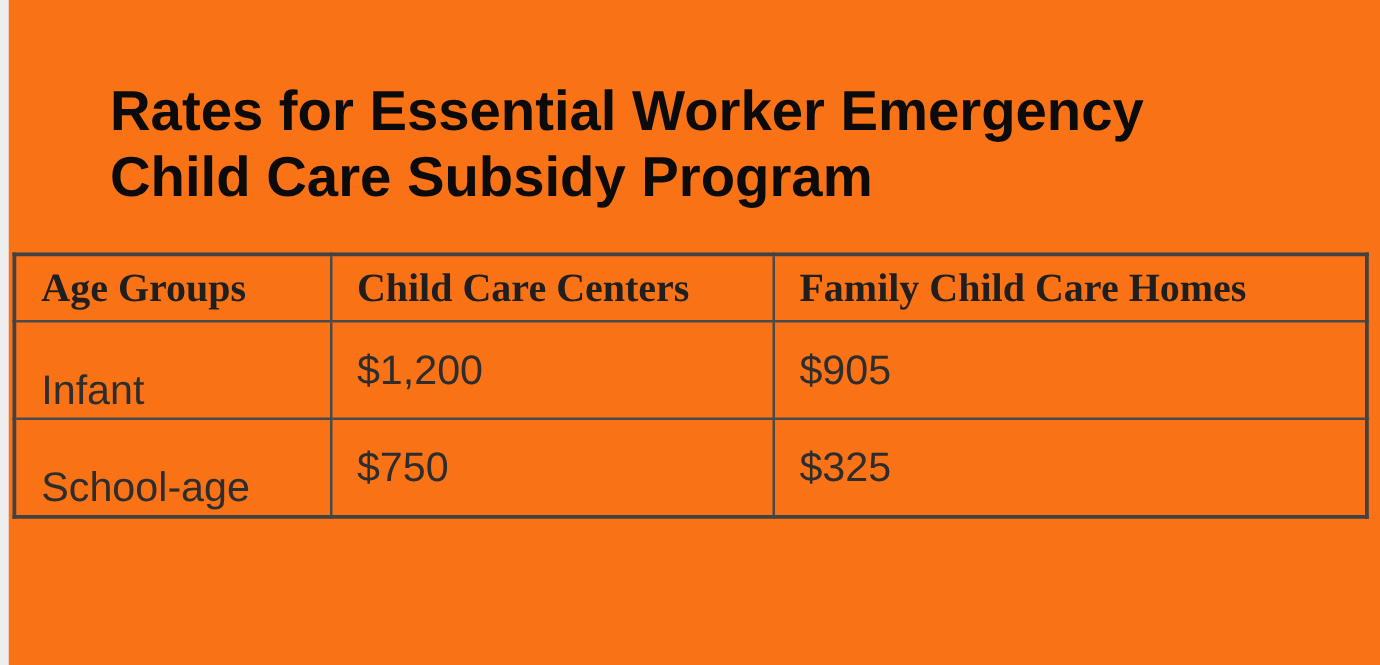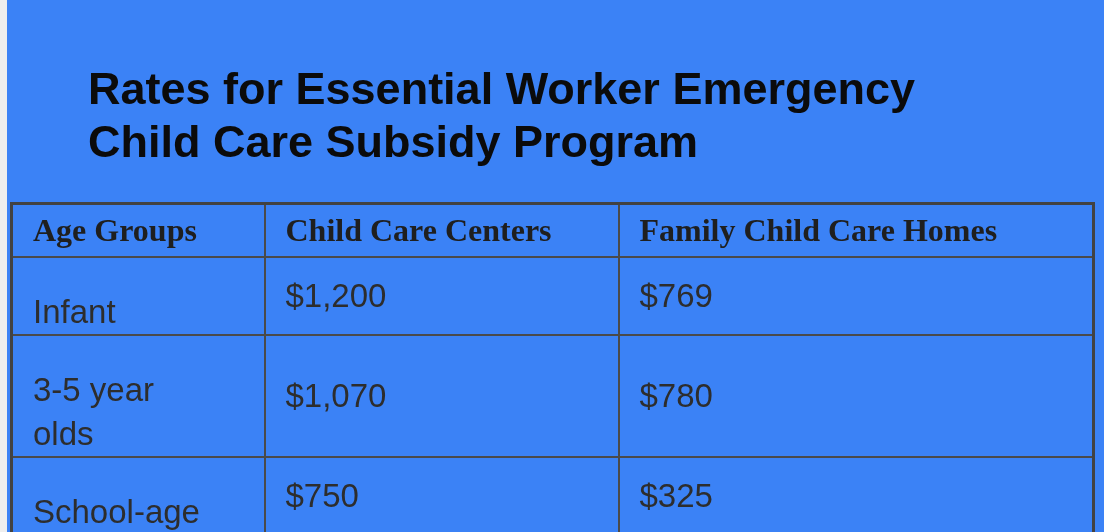--- a/index.html
+++ b/index.html
@@ -4,21 +4,21 @@
 <style>
   html, body {
     margin: 0;
     padding: 0;
     background: #ffffff;
   }
   #screen {
     position: relative;
     width: 1104px;
     height: 532px;
-    background: #3b82f6;
+    background: #f97316;
     overflow: hidden;
     font-family: "Liberation Sans", "DejaVu Sans", sans-serif;
   }
   
   .edge-left {
     position: absolute;
     left: 0; top: 0;
     width: 7px; height: 532px;
     background: #eeeeee;
   }
@@ -96,28 +96,21 @@
         <th>Child Care Centers</th>
         <th>Family Child Care Homes</th>
       </tr>
     </thead>
     <tbody>
       <tr class="row-infant">
         <td class="cell-age">
           <span class="wrap-narrow">Infant</span>
         </td>
         <td>$1,200</td>
-        <td>$769</td>
-      </tr>
-      <tr class="row-3-5">
-        <td class="cell-age">
-          <span class="wrap-narrow">3-5 year olds</span>
-        </td>
-        <td>$1,070</td>
-        <td>$780</td>
+        <td>$905</td>
       </tr>
       <tr class="row-school">
         <td class="cell-age">
           <span class="wrap-narrow">School-age</span>
         </td>
         <td>$750</td>
         <td>$325</td>
       </tr>
     </tbody>
   </table>

